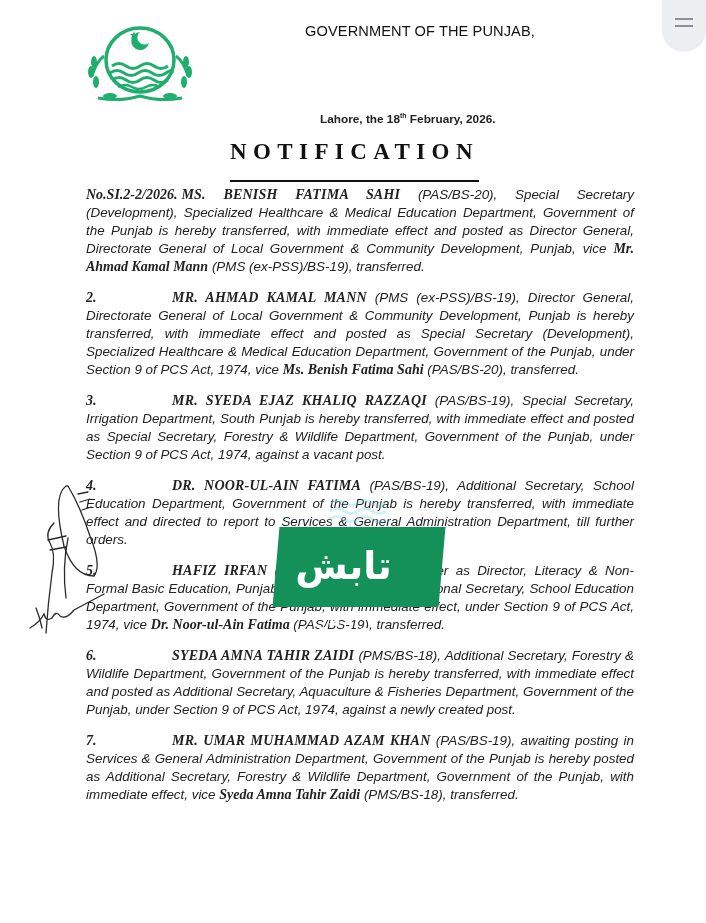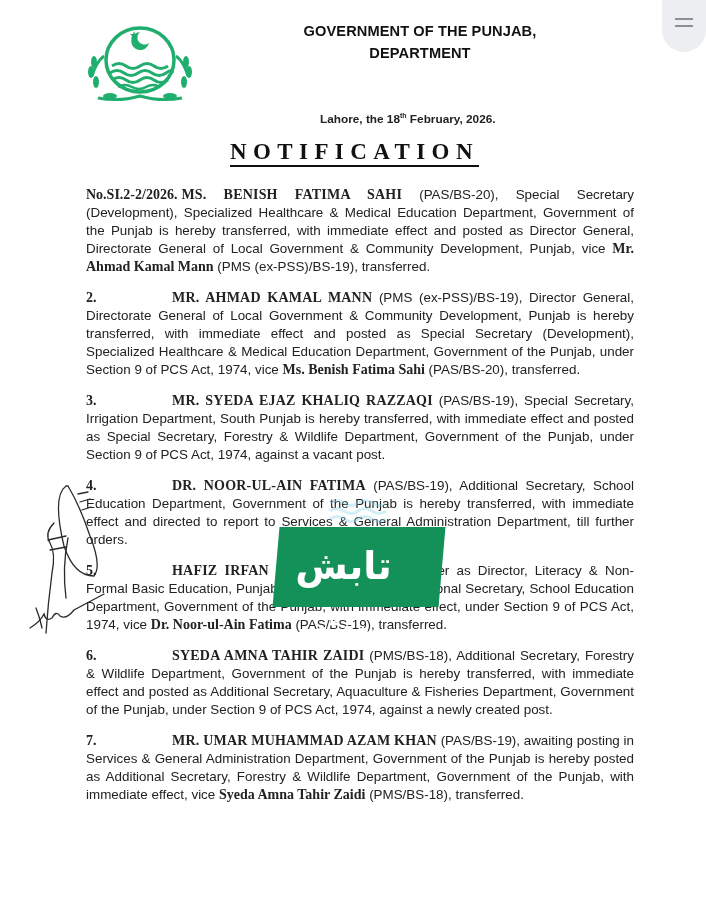--- a/index.html
+++ b/index.html
@@ -8,37 +8,37 @@
     font-family: "Liberation Sans", sans-serif; color: #1a1a1a;
   }
   .logo { position: absolute; left: 82px; top: 18px; width: 116px; height: 96px; }
   .menu-btn {
     position: absolute; left: 662px; top: 0px; width: 44px; height: 52px;
     background: #eceef2; border-radius: 0 0 22px 22px;
   }
   .menu-btn .bar { position: absolute; left: 13px; width: 18px; height: 2px; background: #8a8f99; }
   .header { position: absolute; left: 230px; top: 20px; width: 380px; text-align: center; }
   .header .line {
-    font-family: "Liberation Sans", sans-serif; font-weight: bold; font-size: 14.6px;
+    font-family: "Liberation Sans", sans-serif; font-weight: normal; font-size: 14.6px;
     line-height: 22px; color: #111; letter-spacing: 0.1px;
   }
   .dateline {
     position: absolute; left: 320px; top: 112px; font-size: 11.8px; font-weight: bold; color: #222;
     font-family: "Liberation Sans", sans-serif;
   }
   .dateline sup { font-size: 7px; }
   .notif-title {
     position: absolute; left: 230px; top: 139px; font-family: "Liberation Serif", serif;
     font-weight: bold; font-size: 23px; letter-spacing: 6.4px; color: #111;
-    border-bottom: 2.5px solid #111; line-height: 26px; padding-bottom: 0px;
+    border-bottom: 2.5px solid #111; line-height: 26px; padding-bottom: 15px;
   }
   .body { position: absolute; left: 86px; top: 186px; width: 548px; }
   .para {
     font-family: "Liberation Sans", sans-serif; font-size: 13.4px; line-height: 18px;
-    text-align: justify; color: #222; margin: 0 0 13px 0;
+    text-align: justify; color: #222; margin: 0 0 13px 0; font-style: italic;
   }
   .para .num { font-family: "Liberation Serif", serif; font-weight: bold; font-size: 14px; display: inline-block; width: 86px; }
   .para .num.ref { width: auto; margin-right: 4px; }
   .para .nm { font-family: "Liberation Serif", serif; font-weight: bold; font-size: 14px; letter-spacing: 0.2px; }
   .para .vn { font-family: "Liberation Serif", serif; font-weight: bold; font-size: 14px; }
   .banner {
     position: absolute; left: 276px; top: 527px; width: 166px; height: 80px;
     background: #149158; transform: skewX(-5deg);
   }
   .banner-text {
@@ -77,21 +77,20 @@
   </g>
 </svg>
 
 <div class="menu-btn">
   <span class="bar" style="top:18px"></span>
   <span class="bar" style="top:25px"></span>
 </div>
 
 <div class="header">
   <div class="line">GOVERNMENT OF THE PUNJAB,</div>
-  <div class="line">DEPARTMENT</div>
 </div>
 
 <div class="dateline"><span>Lahore, the 18</span><sup>th</sup><span> February, 2026.</span></div>
 
 <div class="notif-title">NOTIFICATION</div>
 
 <div class="body">
   <p class="para"><span class="num ref">No.SI.2-2/2026.</span><span class="nm">MS. BENISH FATIMA SAHI</span><span> (PAS/BS-20), Special Secretary (Development), Specialized Healthcare &amp; Medical Education Department, Government of the Punjab is hereby transferred, with immediate effect and posted as Director General, Directorate General of Local Government &amp; Community Development, Punjab, vice </span><span class="vn">Mr. Ahmad Kamal Mann</span><span> (PMS (ex-PSS)/BS-19), transferred.</span></p>
 
   <p class="para"><span class="num">2.</span><span class="nm">MR. AHMAD KAMAL MANN</span><span> (PMS (ex-PSS)/BS-19), Director General, Directorate General of Local Government &amp; Community Development, Punjab is hereby transferred, with immediate effect and posted as Special Secretary (Development), Specialized Healthcare &amp; Medical Education Department, Government of the Punjab, under Section 9 of PCS Act, 1974, vice </span><span class="vn">Ms. Benish Fatima Sahi</span><span> (PAS/BS-20), transferred.</span></p>

